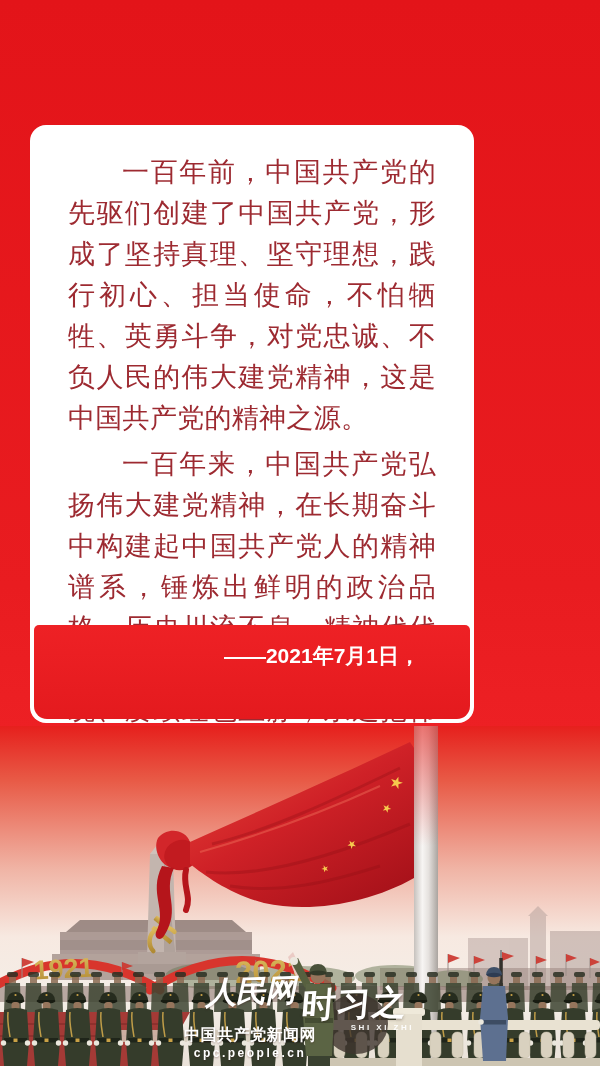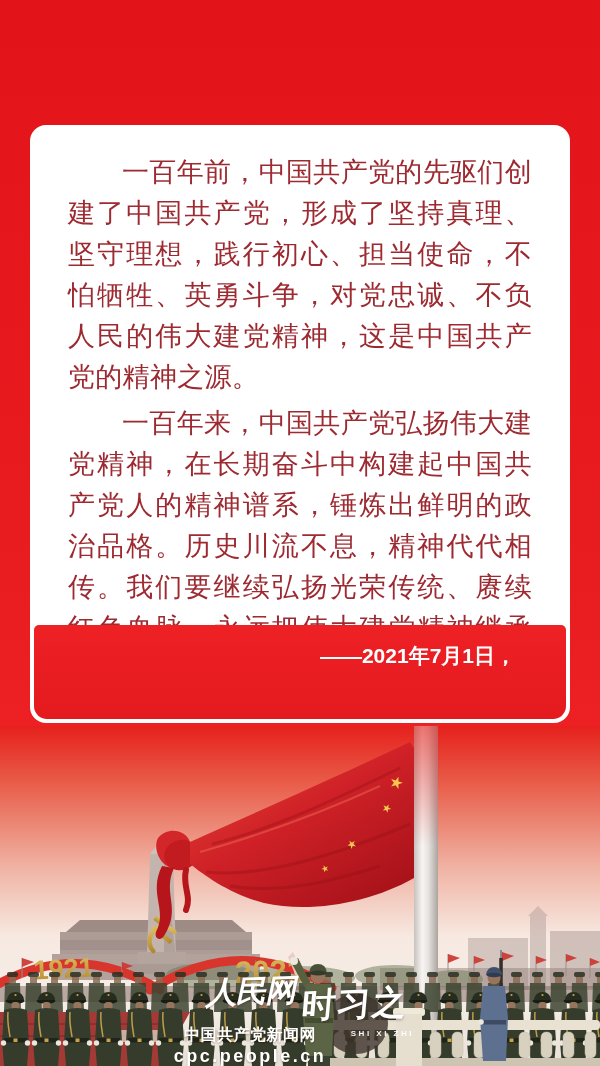--- a/index.html
+++ b/index.html
@@ -7,21 +7,21 @@
     position:relative;width:600px;height:1066px;overflow:hidden;
     font-family:"Liberation Sans","DejaVu Sans",sans-serif;
     background:linear-gradient(180deg,#e31419 0%,#e91c20 55%,#ee2125 72%);
   }
   .main-title{
     position:absolute;top:44px;left:14px;width:572px;
     text-align:center;color:#ffffff;font-size:46px;font-weight:900;
     letter-spacing:2px;line-height:1.1;white-space:nowrap;
   }
   .quote-card{
-    position:absolute;left:30px;top:125px;width:540px;height:598px;
+    position:absolute;left:30px;top:125px;width:444px;height:598px;
     background:#ffffff;border-radius:16px;box-sizing:border-box;
   }
   .quote-body{padding:27px 38px 0 38px;}
   .quote-body p{
     margin:0 0 5px 0;font-size:27px;line-height:41px;color:#9d2a31;
     text-indent:2em;text-align:justify;letter-spacing:0.3px;font-weight:500;
   }
   .quote-band{
     position:absolute;left:4px;right:4px;bottom:4px;height:94px;
     background:linear-gradient(180deg,#ee2125,#e41a1e);
@@ -33,27 +33,27 @@
   .photo{position:absolute;left:0;top:726px;width:600px;height:340px;}
   .photo svg{display:block;}
   .logo-people{
     position:absolute;left:170px;top:976px;width:160px;text-align:center;
     color:#ffffff;z-index:5;line-height:1;
   }
   .people-script{display:block;font-size:31px;font-weight:700;font-style:italic;
     letter-spacing:-1px;transform:rotate(-2deg);text-shadow:0 1px 2px rgba(60,20,20,.35);}
   .people-name{display:block;font-size:16px;font-weight:800;letter-spacing:0.5px;
     margin-top:20px;text-shadow:0 1px 2px rgba(60,20,20,.35);}
-  .people-url{display:block;font-size:18px;font-weight:700;letter-spacing:2.5px;
+  .people-url{display:block;font-size:12px;font-weight:700;letter-spacing:2.5px;
     margin-top:4px;text-shadow:0 1px 2px rgba(60,20,20,.35);}
   .logo-sxz{position:absolute;left:302px;top:986px;width:120px;z-index:5;color:#ffffff;line-height:1;}
   .sxz-main{display:block;font-size:34px;font-weight:900;letter-spacing:1px;
     transform:skewX(-7deg) rotate(-2deg);text-shadow:0 1px 3px rgba(50,30,20,.4);}
   .sxz-latin{display:block;font-size:8px;font-weight:700;letter-spacing:2.5px;
-    text-align:right;margin-top:10px;padding-right:8px;opacity:.95;}
+    text-align:right;margin-top:4px;padding-right:8px;opacity:.95;}
 </style>
 </head>
 <body>
 
 <div class="poster">
 
 
   <div class="quote-card">
     <div class="quote-body">
       <p>一百年前，中国共产党的先驱们创建了中国共产党，形成了坚持真理、坚守理想，践行初心、担当使命，不怕牺牲、英勇斗争，对党忠诚、不负人民的伟大建党精神，这是中国共产党的精神之源。</p>

